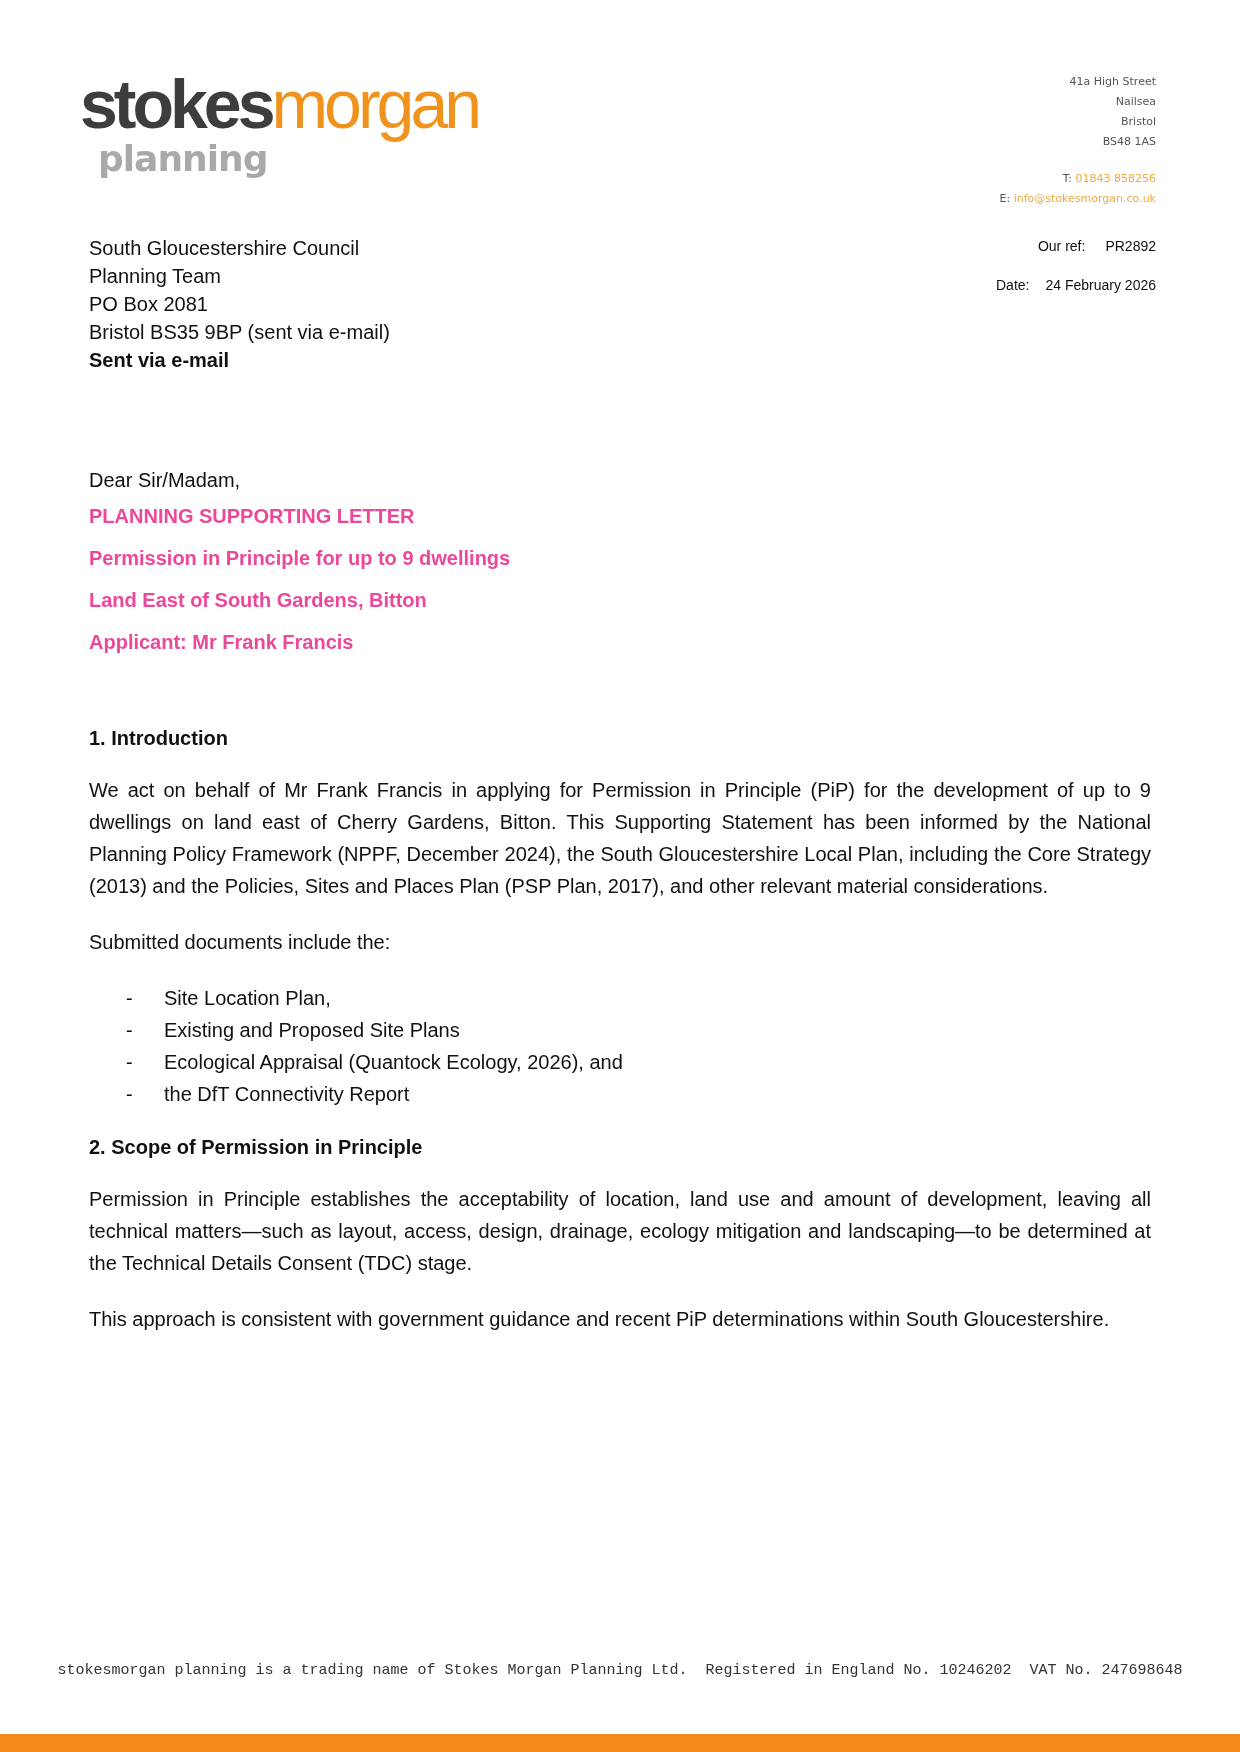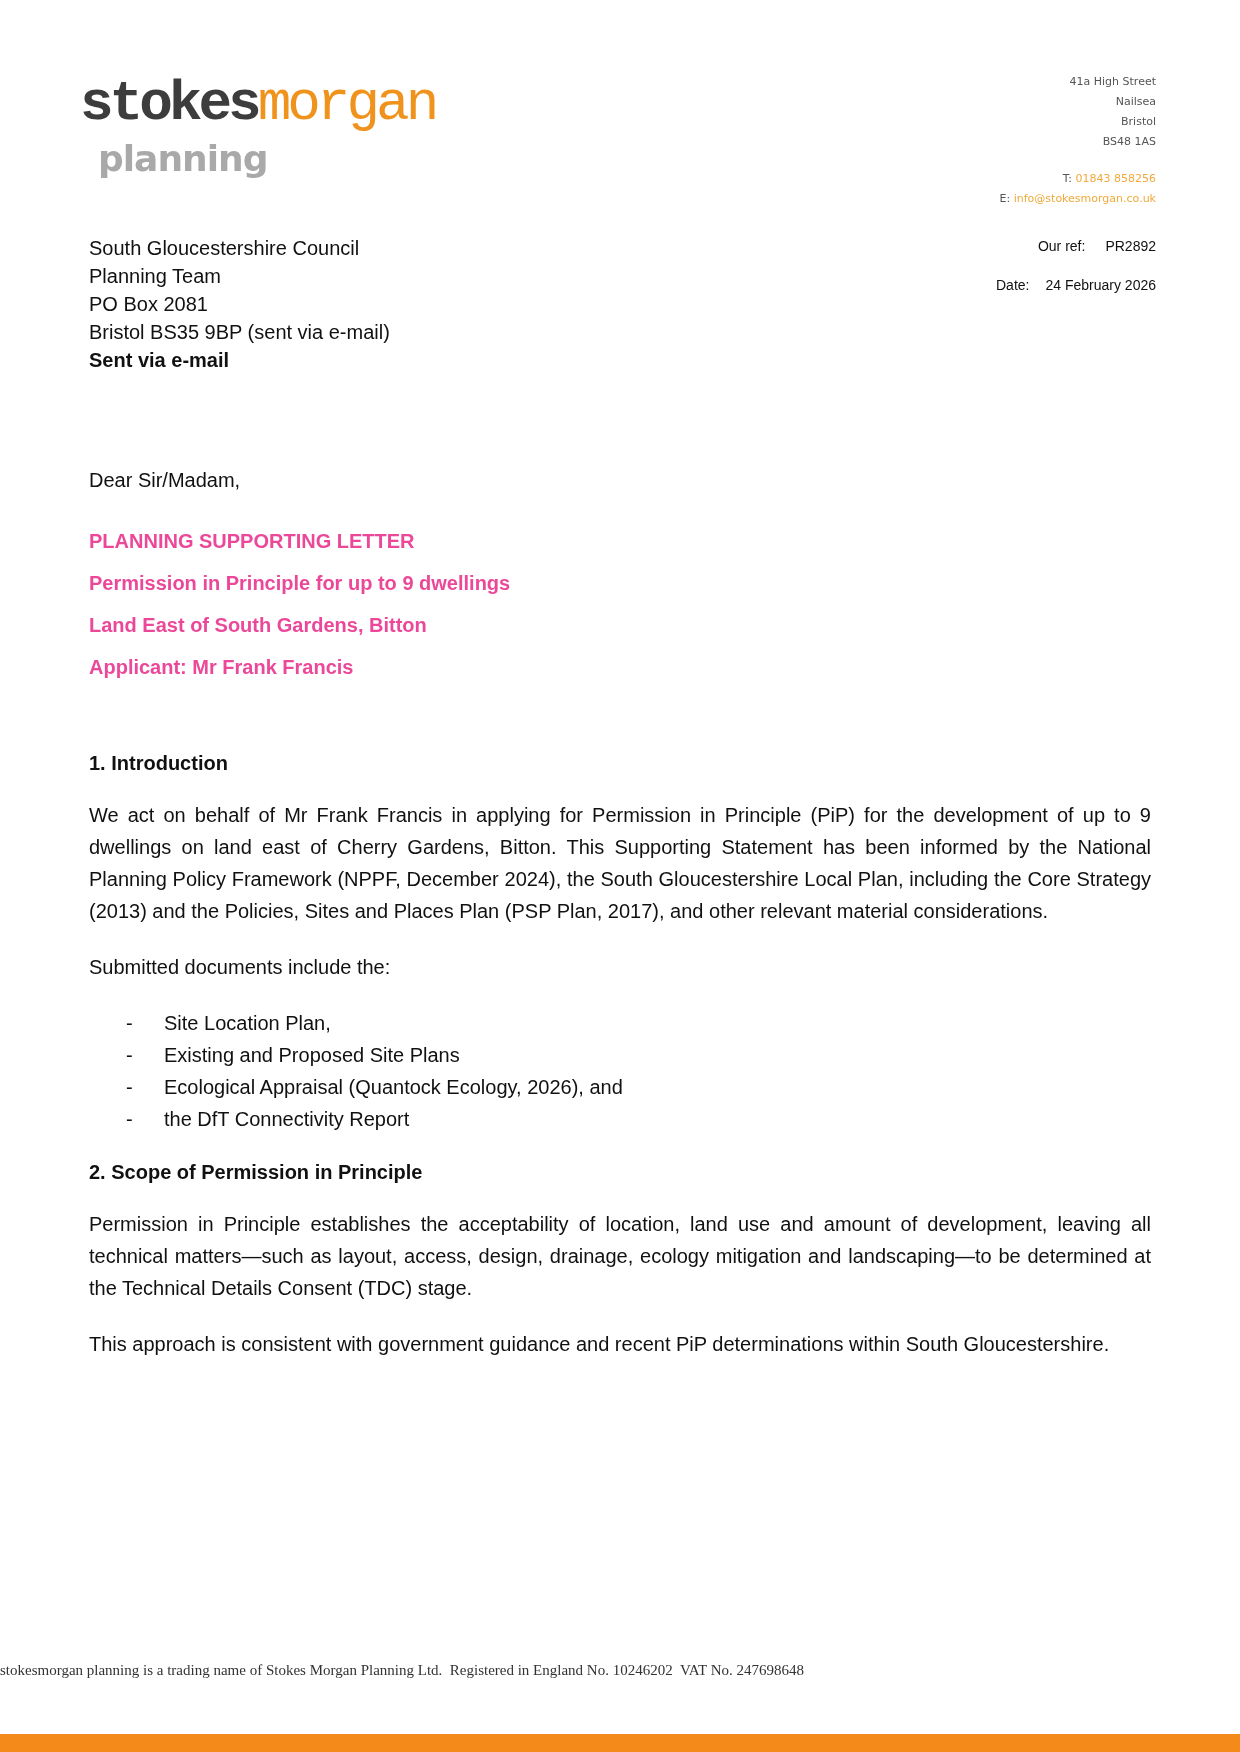--- a/index.html
+++ b/index.html
@@ -1,48 +1,48 @@
 <!DOCTYPE html>
 <html><head>
   <meta charset="utf-8">
   <style>
     html, body { margin: 0; padding: 0; background: #ffffff; }
     body {
       width: 1240px; height: 1752px; position: relative; overflow: hidden;
       font-family: "Liberation Sans", sans-serif; color: #111111;
     }
     .logo { position: absolute; left: 80px; top: 64px; }
-    .logo-main { font-family: Liberation Mono, monospace; font-size: 56px; line-height: 80px; letter-spacing: -4px; white-space: nowrap; }
+    .logo-main { font-family: Liberation Sans, sans-serif; font-size: 68px; line-height: 80px; letter-spacing: -4px; white-space: nowrap; }
     .logo-stokes { color: #3d3d3d; font-weight: bold; }
     .logo-morgan { color: #f0931d; font-weight: normal; }
     .logo-sub { font-family: "DejaVu Sans", sans-serif; font-size: 36px; color: #a9a9a9; font-weight: bold; margin-top: -6px; margin-left: 18px; letter-spacing: -1px; }
 
     .address { position: absolute; right: 84px; top: 72px; text-align: right; font-family: "DejaVu Sans", sans-serif; font-size: 11px; line-height: 20px; color: #555555; }
     .address .contact { margin-top: 17px; }
     .orange { color: #f0a93a; }
 
     .refs { position: absolute; right: 84px; top: 238px; font-size: 14px; color: #111; }
     .ref-row { display: flex; justify-content: flex-end; margin-bottom: 23px; }
     .ref-row .lbl { margin-right: 20px; }
     .ref-row .date-lbl { margin-right: 16px; }
 
     .recipient { position: absolute; left: 89px; top: 234px; font-size: 20px; line-height: 28px; }
     .bold { font-weight: bold; }
 
     .content { position: absolute; left: 89px; top: 469px; width: 1062px; font-size: 20px; }
-    .salutation { margin: 0 0 37px 0; }
+    .salutation { margin: 0 0 12px 0; }
     .subject { font-weight: bold; color: #ec4899; margin: 0 0 17px 0; line-height: 25px; }
     .h2 { font-weight: bold; margin: 72px 0 24px 0; }
     .h2.second { margin-top: 26px; }
     p.body { margin: 0 0 24px 0; line-height: 32px; text-align: justify; }
     ul.docs { list-style: none; padding: 0; margin: 0 0 24px 37px; line-height: 32px; }
     ul.docs li { display: flex; }
     ul.docs .dash { width: 38px; }
 
-    .footer { position: absolute; left: 0; right: 0; top: 1662px; text-align: left; font-family: Liberation Serif, serif; font-size: 15px; color: #333333; }
+    .footer { position: absolute; left: 0; right: 0; top: 1662px; text-align: center; font-family: Liberation Mono, monospace; font-size: 15px; color: #333333; }
     .footer-bar { position: absolute; left: 0; right: 0; top: 1734px; height: 18px; background: #f38a1a; }
   </style>
 </head>
 <body>
 
 <div class="logo">
   <div class="logo-main"><span class="logo-stokes">stokes</span><span class="logo-morgan">morgan</span></div>
   <div class="logo-sub">planning</div>
 </div>
 

